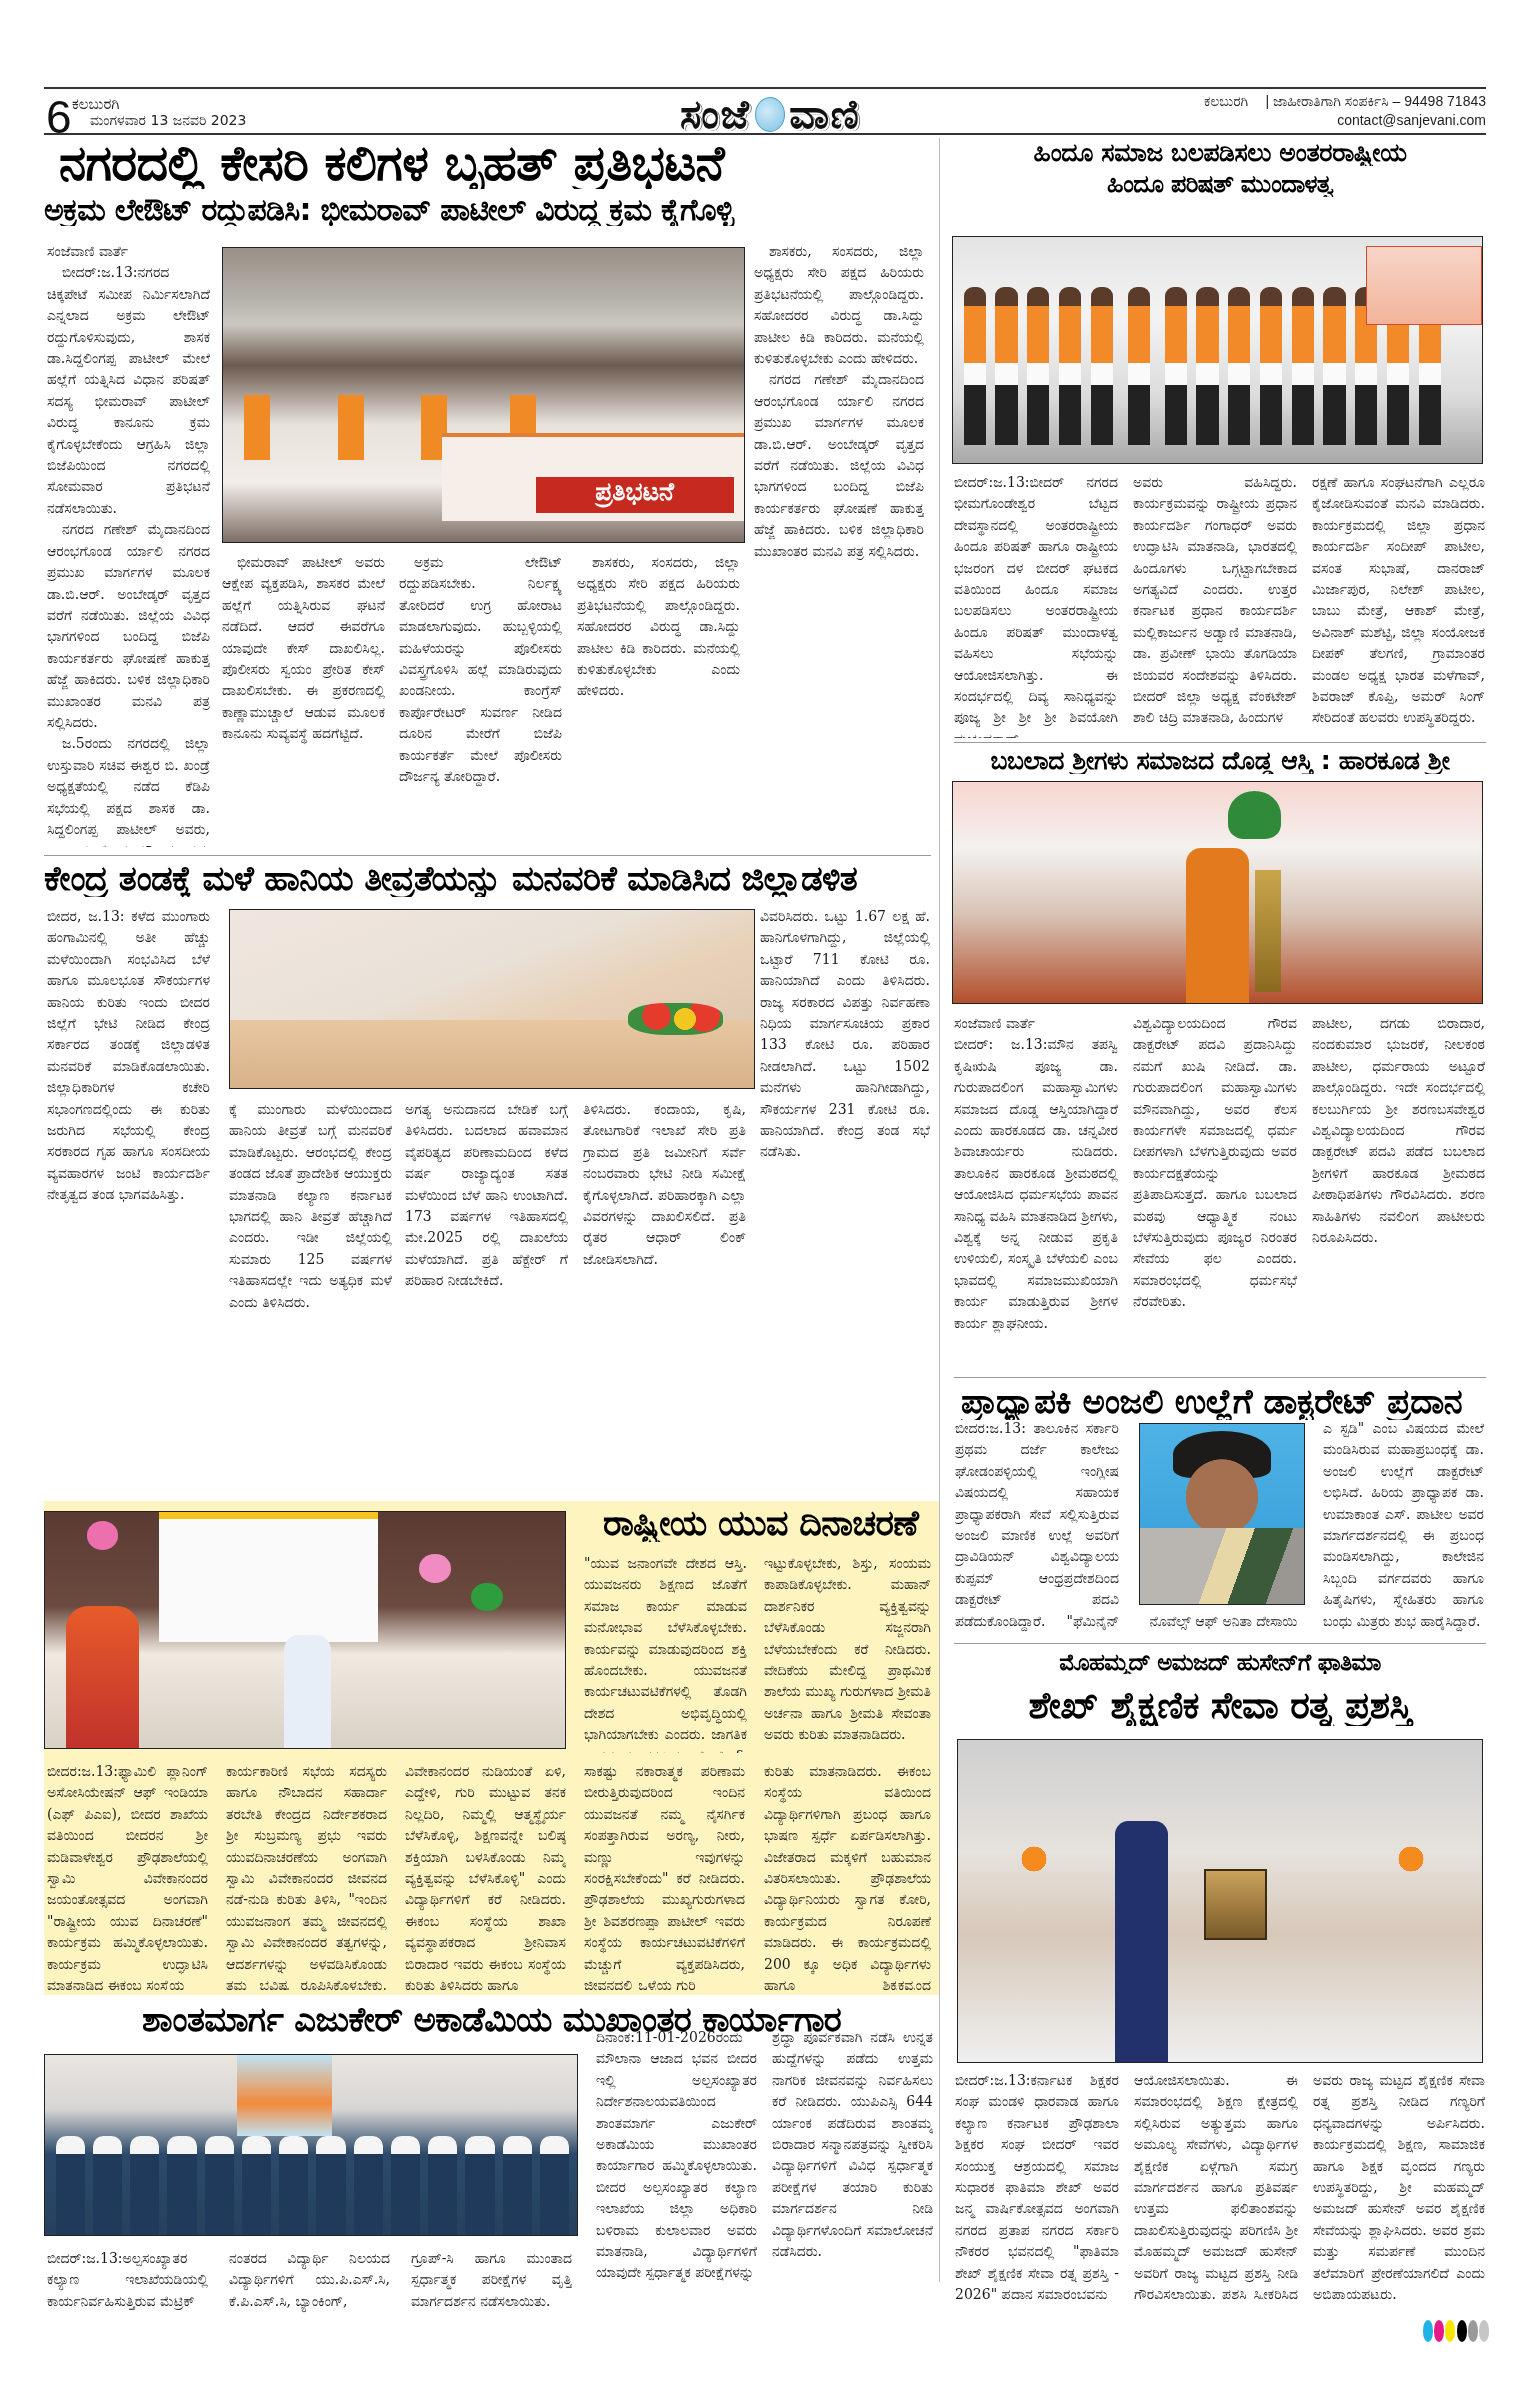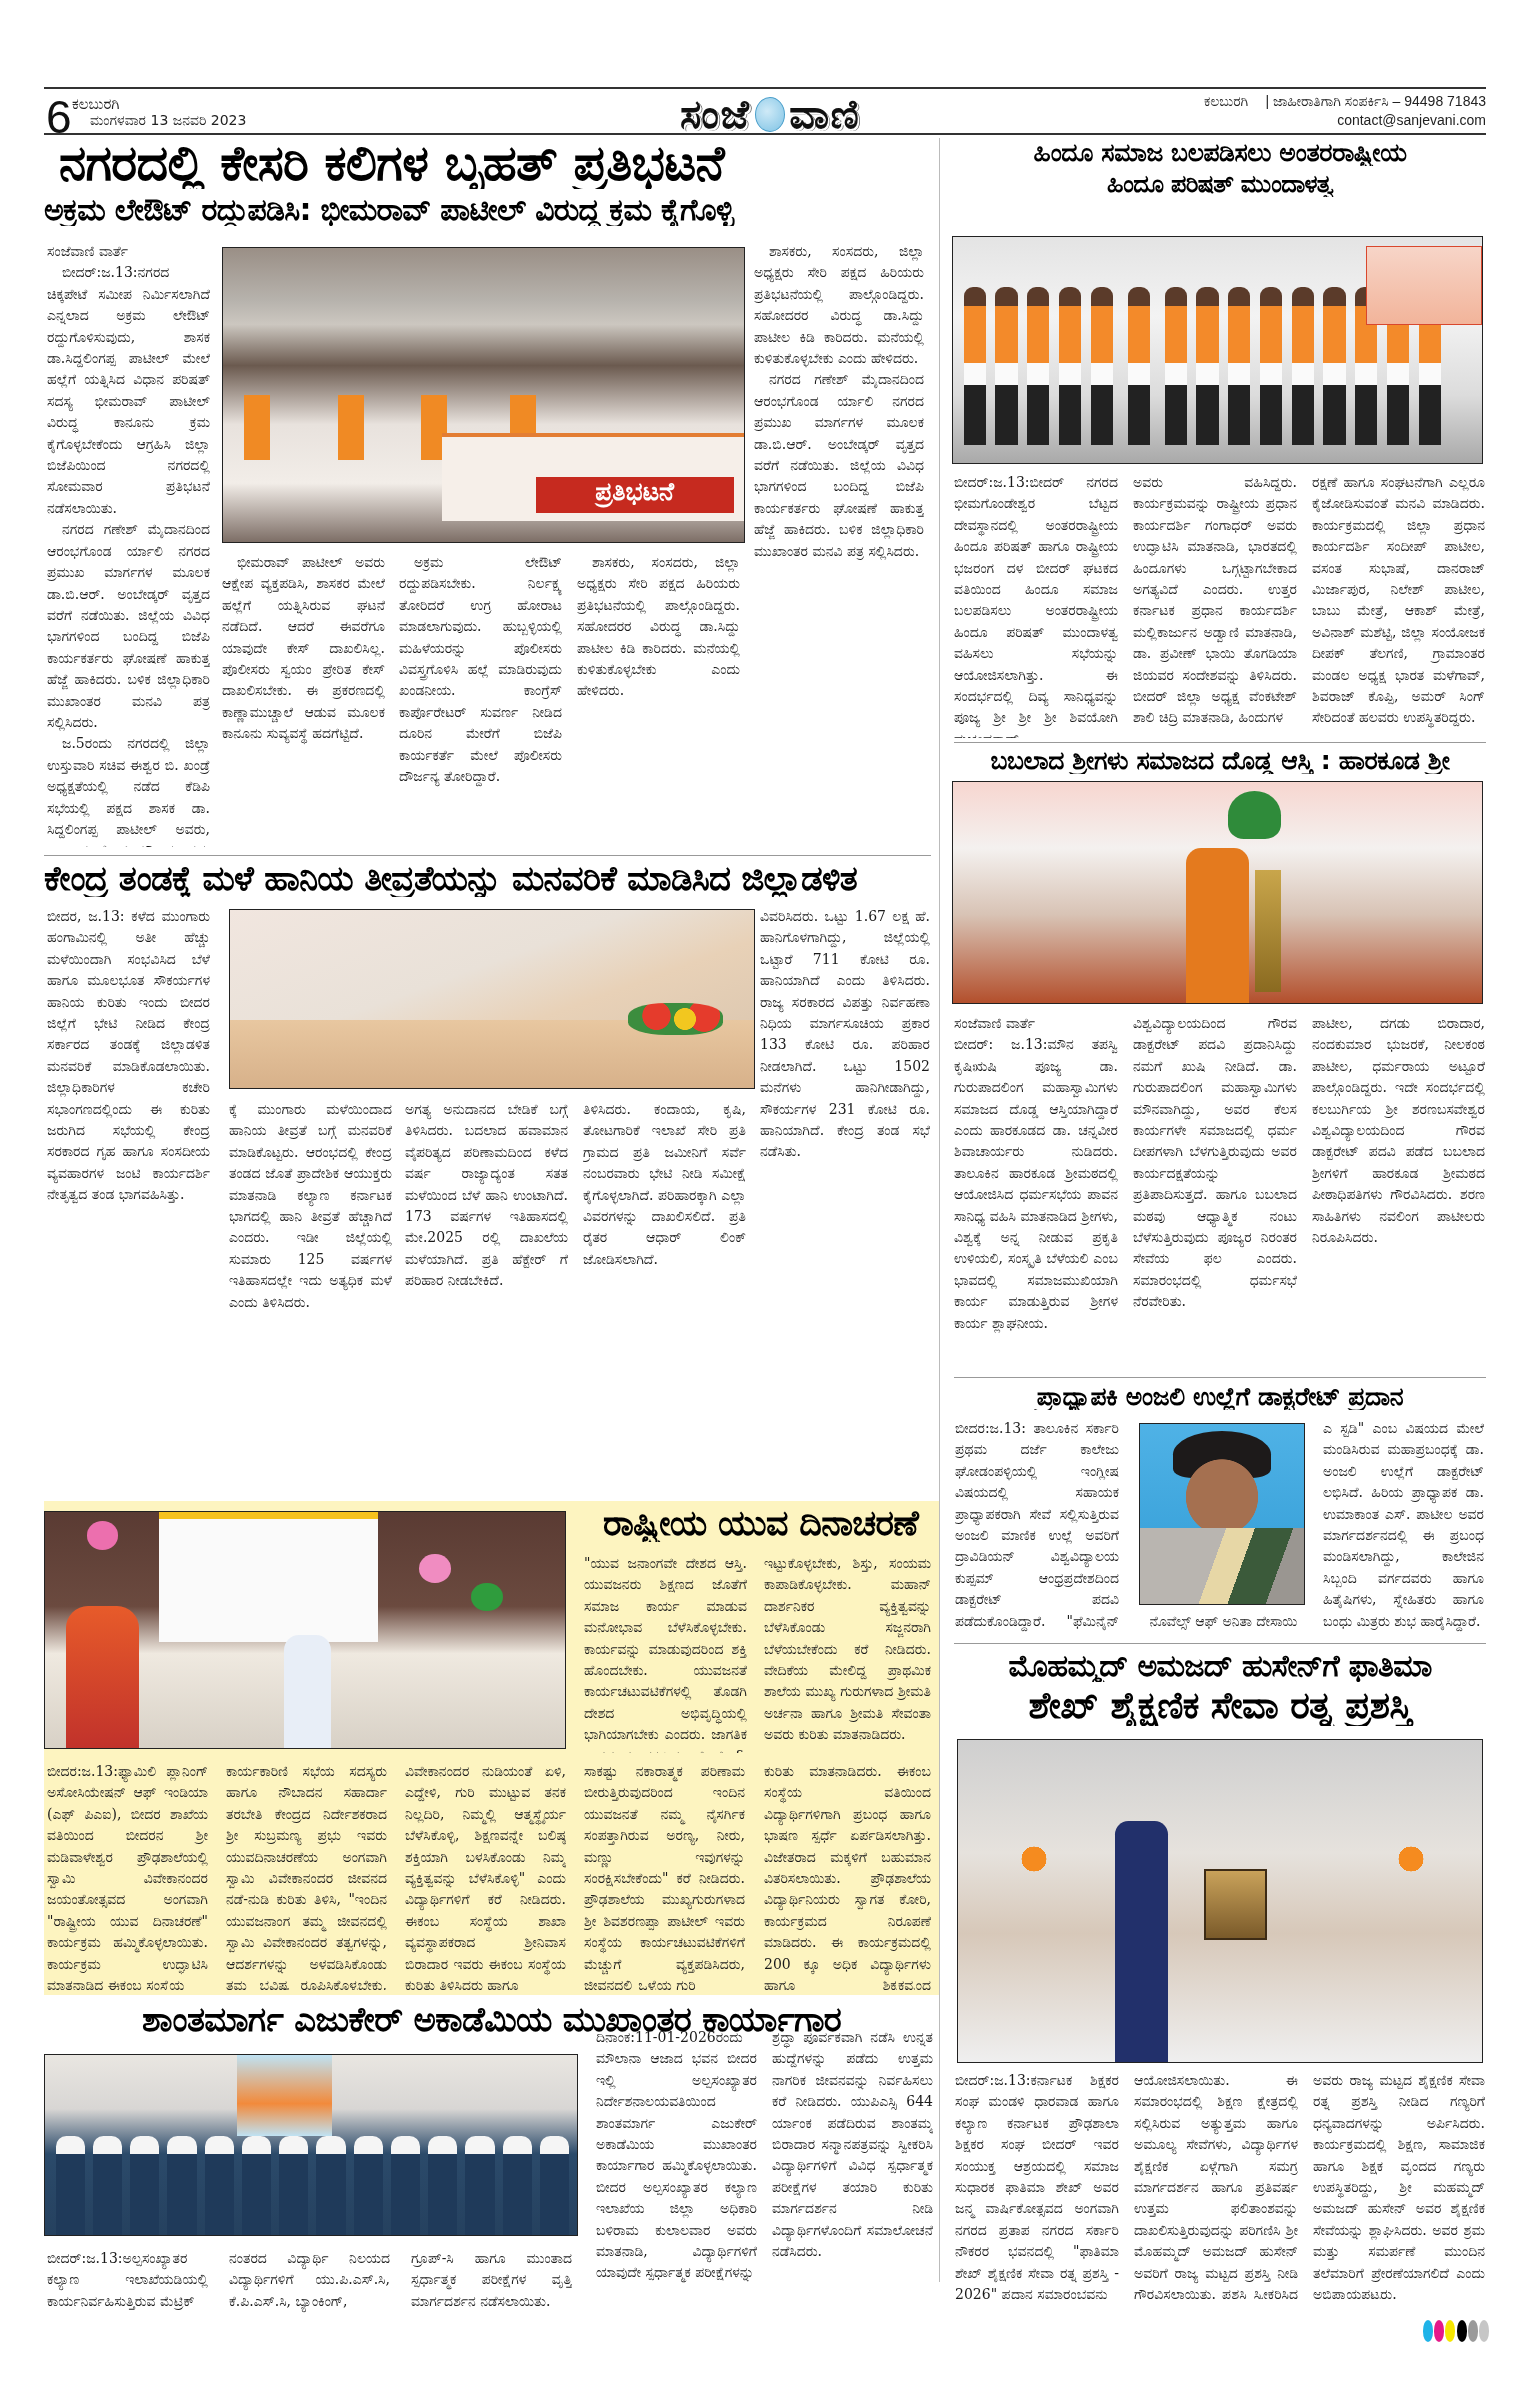--- a/index.html
+++ b/index.html
@@ -167,33 +167,33 @@
     <div class="turban"></div>
     <div class="lamp"></div>
 </div>
 <div class="col" style="left:954px; top:1013px; width:164px; height:355px; white-space:pre-line;">ಸಂಜೆವಾಣಿ ವಾರ್ತೆ
 ಬೀದರ್: ಜ.13:ಮೌನ ತಪಸ್ವಿ ಕೃಷಿಋಷಿ ಪೂಜ್ಯ ಡಾ. ಗುರುಪಾದಲಿಂಗ ಮಹಾಸ್ವಾಮಿಗಳು ಸಮಾಜದ ದೊಡ್ಡ ಆಸ್ತಿಯಾಗಿದ್ದಾರೆ ಎಂದು ಹಾರಕೂಡದ ಡಾ. ಚನ್ನವೀರ ಶಿವಾಚಾರ್ಯರು ನುಡಿದರು. ತಾಲೂಕಿನ ಹಾರಕೂಡ ಶ್ರೀಮಠದಲ್ಲಿ ಆಯೋಜಿಸಿದ ಧರ್ಮಸಭೆಯ ಪಾವನ ಸಾನಿಧ್ಯ ವಹಿಸಿ ಮಾತನಾಡಿದ ಶ್ರೀಗಳು, ವಿಶ್ವಕ್ಕೆ ಅನ್ನ ನೀಡುವ ಪ್ರಕೃತಿ ಉಳಿಯಲಿ, ಸಂಸ್ಕೃತಿ ಬೆಳೆಯಲಿ ಎಂಬ ಭಾವದಲ್ಲಿ ಸಮಾಜಮುಖಿಯಾಗಿ ಕಾರ್ಯ ಮಾಡುತ್ತಿರುವ ಶ್ರೀಗಳ ಕಾರ್ಯ ಶ್ಲಾಘನೀಯ.</div>
 <div class="col" style="left:1133px; top:1013px; width:164px; height:355px;">ವಿಶ್ವವಿದ್ಯಾಲಯದಿಂದ ಗೌರವ ಡಾಕ್ಟರೇಟ್ ಪದವಿ ಪ್ರದಾನಿಸಿದ್ದು ನಮಗೆ ಖುಷಿ ನೀಡಿದೆ. ಡಾ. ಗುರುಪಾದಲಿಂಗ ಮಹಾಸ್ವಾಮಿಗಳು ಮೌನವಾಗಿದ್ದು, ಅವರ ಕೆಲಸ ಕಾರ್ಯಗಳೇ ಸಮಾಜದಲ್ಲಿ ಧರ್ಮ ದೀಪಗಳಾಗಿ ಬೆಳಗುತ್ತಿರುವುದು ಅವರ ಕಾರ್ಯದಕ್ಷತೆಯನ್ನು ಪ್ರತಿಪಾದಿಸುತ್ತದೆ. ಹಾಗೂ ಬಬಲಾದ ಮಠವು ಆಧ್ಯಾತ್ಮಿಕ ನಂಟು ಬೆಳೆಸುತ್ತಿರುವುದು ಪೂಜ್ಯರ ನಿರಂತರ ಸೇವೆಯ ಫಲ ಎಂದರು. ಸಮಾರಂಭದಲ್ಲಿ ಧರ್ಮಸಭೆ ನೆರವೇರಿತು.</div>
 <div class="col" style="left:1312px; top:1013px; width:173px; height:355px;">ಪಾಟೀಲ, ದಗಡು ಬಿರಾದಾರ, ನಂದಕುಮಾರ ಭುಜರಕೆ, ನೀಲಕಂಠ ಪಾಟೀಲ, ಧರ್ಮರಾಯ ಅಟ್ಟೂರೆ ಪಾಲ್ಗೊಂಡಿದ್ದರು. ಇದೇ ಸಂದರ್ಭದಲ್ಲಿ ಕಲಬುರ್ಗಿಯ ಶ್ರೀ ಶರಣಬಸವೇಶ್ವರ ವಿಶ್ವವಿದ್ಯಾಲಯದಿಂದ ಗೌರವ ಡಾಕ್ಟರೇಟ್ ಪದವಿ ಪಡೆದ ಬಬಲಾದ ಶ್ರೀಗಳಿಗೆ ಹಾರಕೂಡ ಶ್ರೀಮಠದ ಪೀಠಾಧಿಪತಿಗಳು ಗೌರವಿಸಿದರು. ಶರಣ ಸಾಹಿತಿಗಳು ನವಲಿಂಗ ಪಾಟೀಲರು ನಿರೂಪಿಸಿದರು.</div>
 
 <div class="thin" style="left:954px; top:1377px; width:532px;"></div>
 
-<div class="abs hl hl-s" style="left:961px; top:1384px; width:518px; text-align:center; font-size:25px;">ಪ್ರಾಧ್ಯಾಪಕಿ ಅಂಜಲಿ ಉಲ್ಲೆಗೆ ಡಾಕ್ಟರೇಟ್ ಪ್ರದಾನ</div>
+<div class="abs hl hl-s" style="left:961px; top:1384px; width:518px; text-align:left; font-size:34px;">ಪ್ರಾಧ್ಯಾಪಕಿ ಅಂಜಲಿ ಉಲ್ಲೆಗೆ ಡಾಕ್ಟರೇಟ್ ಪ್ರದಾನ</div>
 <div class="col" style="left:955px; top:1418px; width:164px; height:214px;">ಬೀದರ:ಜ.13: ತಾಲೂಕಿನ ಸರ್ಕಾರಿ ಪ್ರಥಮ ದರ್ಜೆ ಕಾಲೇಜು ಘೋಡಂಪಳ್ಳಿಯಲ್ಲಿ ಇಂಗ್ಲೀಷ ವಿಷಯದಲ್ಲಿ ಸಹಾಯಕ ಪ್ರಾಧ್ಯಾಪಕರಾಗಿ ಸೇವೆ ಸಲ್ಲಿಸುತ್ತಿರುವ ಅಂಜಲಿ ಮಾಣಿಕ ಉಲ್ಲೆ ಅವರಿಗೆ ದ್ರಾವಿಡಿಯನ್ ವಿಶ್ವವಿದ್ಯಾಲಯ ಕುಪ್ಪಮ್ ಆಂಧ್ರಪ್ರದೇಶದಿಂದ ಡಾಕ್ಟರೇಟ್ ಪದವಿ ಪಡೆದುಕೊಂಡಿದ್ದಾರೆ. "ಫೆಮಿನೈನ್ ಕಾನ್ ಸಿಯಸ್ ನೆಸ್ ಇನ್ ದಿ</div>
 <div class="photo ph-anjali" style="left:1139px; top:1423px; width:166px; height:182px;">
   <div class="hair"></div>
     <div class="face"></div>
     <div class="saree"></div>
 </div>
 <div class="photo-caption" style="left:1131px; top:1613px; width:185px; text-align:center;">ನೊವೆಲ್ಸ್ ಆಫ್ ಅನಿತಾ ದೇಸಾಯಿ</div>
 <div class="col" style="left:1323px; top:1418px; width:161px; height:214px;">ಎ ಸ್ಟಡಿ" ಎಂಬ ವಿಷಯದ ಮೇಲೆ ಮಂಡಿಸಿರುವ ಮಹಾಪ್ರಬಂಧಕ್ಕೆ ಡಾ. ಅಂಜಲಿ ಉಲ್ಲೆಗೆ ಡಾಕ್ಟರೇಟ್ ಲಭಿಸಿದೆ. ಹಿರಿಯ ಪ್ರಾಧ್ಯಾಪಕ ಡಾ. ಉಮಾಕಾಂತ ಎಸ್. ಪಾಟೀಲ ಅವರ ಮಾರ್ಗದರ್ಶನದಲ್ಲಿ ಈ ಪ್ರಬಂಧ ಮಂಡಿಸಲಾಗಿದ್ದು, ಕಾಲೇಜಿನ ಸಿಬ್ಬಂದಿ ವರ್ಗದವರು ಹಾಗೂ ಹಿತೈಷಿಗಳು, ಸ್ನೇಹಿತರು ಹಾಗೂ ಬಂಧು ಮಿತ್ರರು ಶುಭ ಹಾರೈಸಿದ್ದಾರೆ.</div>
 
 <div class="thin" style="left:954px; top:1643px; width:532px;"></div>
 
-<div class="abs hl hl-m" style="left:961px; top:1650px; width:518px; text-align:center; font-size:30px;">ಮೊಹಮ್ಮದ್ ಅಮಜದ್ ಹುಸೇನ್‌ಗೆ ಫಾತಿಮಾ</div>
+<div class="abs hl hl-m" style="left:961px; top:1650px; width:518px; text-align:center; font-size:23px;">ಮೊಹಮ್ಮದ್ ಅಮಜದ್ ಹುಸೇನ್‌ಗೆ ಫಾತಿಮಾ</div>
 <div class="abs hl hl-l" style="left:961px; top:1687px; width:518px; text-align:center; font-size:37px;">ಶೇಖ್ ಶೈಕ್ಷಣಿಕ ಸೇವಾ ರತ್ನ ಪ್ರಶಸ್ತಿ</div>
 <div class="photo ph-award" style="left:957px; top:1739px; width:526px; height:324px;">
   <div class="orange" style="left:12%;"></div>
     <div class="orange" style="left:84%;"></div>
   <div class="suit"></div>
     <div class="frame"></div>
 </div>
 <div class="col" style="left:955px; top:2070px; width:164px; height:229px;">ಬೀದರ್:ಜ.13:ಕರ್ನಾಟಕ ಶಿಕ್ಷಕರ ಸಂಘ ಮಂಡಳಿ ಧಾರವಾಡ ಹಾಗೂ ಕಲ್ಯಾಣ ಕರ್ನಾಟಕ ಪ್ರೌಢಶಾಲಾ ಶಿಕ್ಷಕರ ಸಂಘ ಬೀದರ್ ಇವರ ಸಂಯುಕ್ತ ಆಶ್ರಯದಲ್ಲಿ ಸಮಾಜ ಸುಧಾರಕ ಫಾತಿಮಾ ಶೇಖ್ ಅವರ ಜನ್ಮ ವಾರ್ಷಿಕೋತ್ಸವದ ಅಂಗವಾಗಿ ನಗರದ ಪ್ರತಾಪ ನಗರದ ಸರ್ಕಾರಿ ನೌಕರರ ಭವನದಲ್ಲಿ "ಫಾತಿಮಾ ಶೇಖ್ ಶೈಕ್ಷಣಿಕ ಸೇವಾ ರತ್ನ ಪ್ರಶಸ್ತಿ - 2026" ಪ್ರದಾನ ಸಮಾರಂಭವನ್ನು</div>
 <div class="col" style="left:1134px; top:2070px; width:164px; height:229px;">ಆಯೋಜಿಸಲಾಯಿತು. ಈ ಸಮಾರಂಭದಲ್ಲಿ ಶಿಕ್ಷಣ ಕ್ಷೇತ್ರದಲ್ಲಿ ಸಲ್ಲಿಸಿರುವ ಅತ್ಯುತ್ತಮ ಹಾಗೂ ಅಮೂಲ್ಯ ಸೇವೆಗಳು, ವಿದ್ಯಾರ್ಥಿಗಳ ಶೈಕ್ಷಣಿಕ ಏಳ್ಗೆಗಾಗಿ ಸಮಗ್ರ ಮಾರ್ಗದರ್ಶನ ಹಾಗೂ ಪ್ರತಿವರ್ಷ ಉತ್ತಮ ಫಲಿತಾಂಶವನ್ನು ದಾಖಲಿಸುತ್ತಿರುವುದನ್ನು ಪರಿಗಣಿಸಿ ಶ್ರೀ ಮೊಹಮ್ಮದ್ ಅಮಜದ್ ಹುಸೇನ್ ಅವರಿಗೆ ರಾಜ್ಯ ಮಟ್ಟದ ಪ್ರಶಸ್ತಿ ನೀಡಿ ಗೌರವಿಸಲಾಯಿತು. ಪ್ರಶಸ್ತಿ ಸ್ವೀಕರಿಸಿದ ಬಳಿಕ ಮಾತನಾಡಿದ</div>
 <div class="col" style="left:1313px; top:2070px; width:172px; height:229px;">ಅವರು ರಾಜ್ಯ ಮಟ್ಟದ ಶೈಕ್ಷಣಿಕ ಸೇವಾ ರತ್ನ ಪ್ರಶಸ್ತಿ ನೀಡಿದ ಗಣ್ಯರಿಗೆ ಧನ್ಯವಾದಗಳನ್ನು ಅರ್ಪಿಸಿದರು. ಕಾರ್ಯಕ್ರಮದಲ್ಲಿ ಶಿಕ್ಷಣ, ಸಾಮಾಜಿಕ ಹಾಗೂ ಶಿಕ್ಷಕ ವೃಂದದ ಗಣ್ಯರು ಉಪಸ್ಥಿತರಿದ್ದು, ಶ್ರೀ ಮಹಮ್ಮದ್ ಅಮಜದ್ ಹುಸೇನ್ ಅವರ ಶೈಕ್ಷಣಿಕ ಸೇವೆಯನ್ನು ಶ್ಲಾಘಿಸಿದರು. ಅವರ ಶ್ರಮ ಮತ್ತು ಸಮರ್ಪಣೆ ಮುಂದಿನ ತಲೆಮಾರಿಗೆ ಪ್ರೇರಣೆಯಾಗಲಿದೆ ಎಂದು ಅಭಿಪ್ರಾಯಪಟ್ಟರು.</div>

